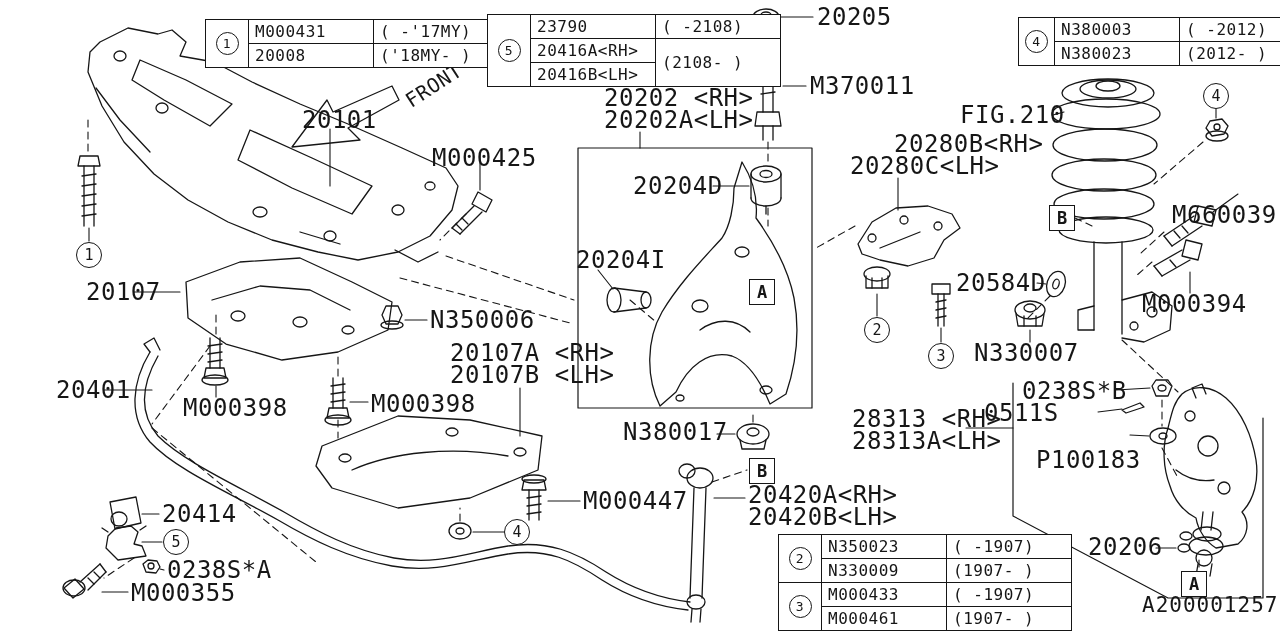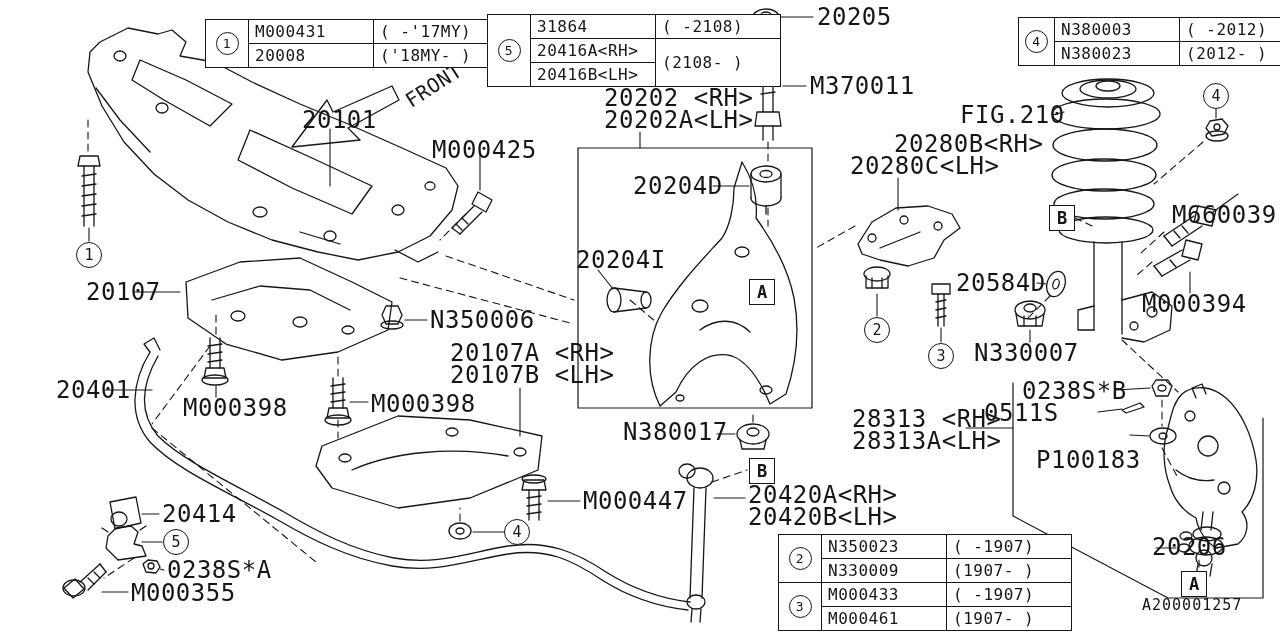--- a/index.html
+++ b/index.html
@@ -6,21 +6,21 @@
   .stage{
     position:relative;width:1280px;height:640px;background:#ffffff;
     font-family:"DejaVu Sans Mono","Liberation Mono",monospace;
     color:#161616;overflow:hidden;
   }
   svg.art{position:absolute;left:0;top:0;pointer-events:none;}
   .lbl{
     position:absolute;white-space:nowrap;font-size:24px;letter-spacing:0.5px;
     line-height:21px;color:#161616;
   }
-  .lbl.dwg{font-size:15px;letter-spacing:1px;}
+  .lbl.dwg{font-size:21px;letter-spacing:1px;}
   .front{transform:rotate(-33deg);transform-origin:left top;font-size:20px;}
   .callout-circle{
     position:absolute;width:26px;height:26px;border:1.6px solid #161616;
     border-radius:50%;display:flex;align-items:center;justify-content:center;
     font-size:15px;background:#fff;box-sizing:border-box;
   }
   .callout-box{
     position:absolute;width:26px;height:26px;border:1.7px solid #161616;
     display:flex;align-items:center;justify-content:center;
     font-size:17px;font-weight:bold;background:#fff;box-sizing:border-box;
@@ -362,21 +362,21 @@
       <path d="M338,376 L338,354"></path>
       <path d="M338,420 L338,438"></path>
       <path d="M855,226 L816,248"></path>
       <path d="M460,521 L460,508"></path>
       <path d="M210,346 L152,424"></path>
     </g>
   </svg>
 
   <div class="lbl front" style="left:402px;top:94px;">FRONT</div>
   <div class="lbl" style="left:302px;top:110px;">20101</div>
-  <div class="lbl" style="left:432px;top:140px;">M000425</div>
+  <div class="lbl" style="left:432px;top:148px;">M000425</div>
   <div class="lbl" style="left:86px;top:282px;">20107</div>
   <div class="lbl" style="left:430px;top:310px;">N350006</div>
   <div class="lbl" style="left:450px;top:343px;">20107A &lt;RH&gt;</div>
   <div class="lbl" style="left:450px;top:365px;">20107B &lt;LH&gt;</div>
   <div class="lbl" style="left:56px;top:380px;">20401</div>
   <div class="lbl" style="left:183px;top:398px;">M000398</div>
   <div class="lbl" style="left:371px;top:394px;">M000398</div>
   <div class="lbl" style="left:162px;top:504px;">20414</div>
   <div class="lbl" style="left:167px;top:560px;">0238S*A</div>
   <div class="lbl" style="left:131px;top:583px;">M000355</div>
@@ -395,21 +395,21 @@
   <div class="lbl" style="left:974px;top:343px;">N330007</div>
   <div class="lbl" style="left:623px;top:422px;">N380017</div>
   <div class="lbl" style="left:583px;top:491px;">M000447</div>
   <div class="lbl" style="left:748px;top:485px;">20420A&lt;RH&gt;</div>
   <div class="lbl" style="left:748px;top:507px;">20420B&lt;LH&gt;</div>
   <div class="lbl" style="left:852px;top:409px;">28313 &lt;RH&gt;</div>
   <div class="lbl" style="left:852px;top:431px;">28313A&lt;LH&gt;</div>
   <div class="lbl" style="left:1022px;top:381px;">0238S*B</div>
   <div class="lbl" style="left:984px;top:403px;">0511S</div>
   <div class="lbl" style="left:1036px;top:425px;margin-top:25px;">P100183</div>
-  <div class="lbl" style="left:1152px;top:537px;">20206</div>
+  <div class="lbl" style="left:1088px;top:537px;">20206</div>
   <div class="lbl dwg" style="left:1142px;top:595px;">A200001257</div>
 
   <div class="callout-circle" style="left:76px;top:242px;">
       <span>1</span>
     </div>
   <div class="callout-circle" style="left:864px;top:317px;">
       <span>2</span>
     </div>
   <div class="callout-circle" style="left:928px;top:343px;">
       <span>3</span>
@@ -447,21 +447,21 @@
       <td class="part">20008</td>
       <td class="range">('18MY- )</td>
     </tr>
   </tbody>
     </table>
 
   <table class="ref" style="left:487px;top:14px;">
     <tbody>
         <tr>
       <td class="refcol" rowspan="3"><span class="mini-circle">5</span></td>
-      <td class="part">31864</td>
+      <td class="part">23790</td>
       <td class="range">( -2108)</td>
     </tr>
     <tr>
       <td class="part">20416A&lt;RH&gt;</td>
       <td class="range" rowspan="2">(2108- )</td>
     </tr>
     <tr>
       <td class="part">20416B&lt;LH&gt;</td>
     </tr>
   </tbody>

